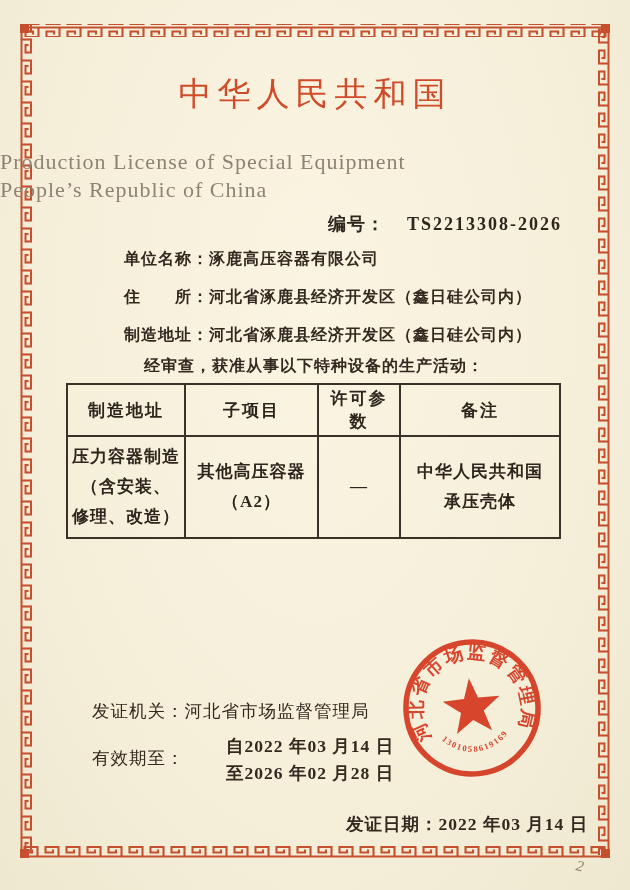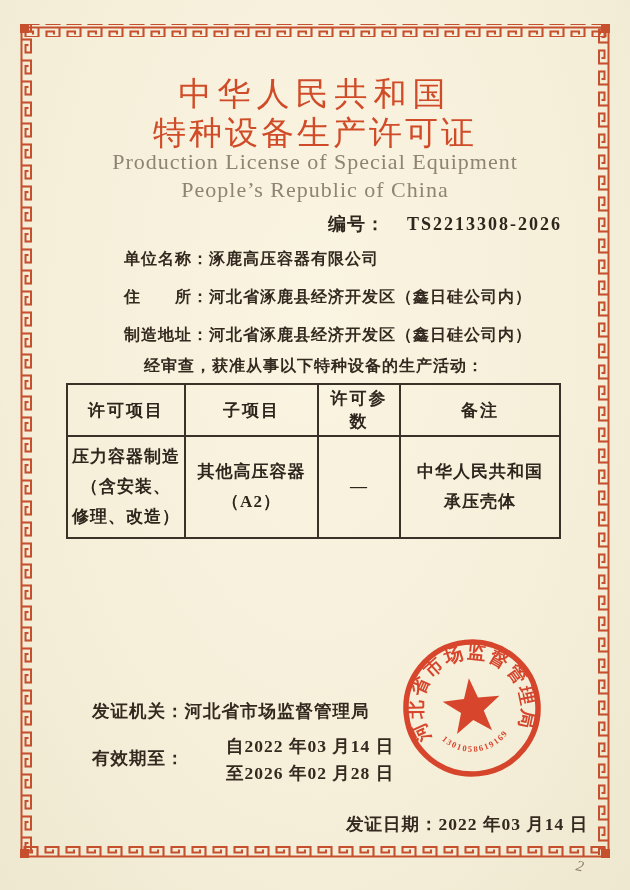--- a/index.html
+++ b/index.html
@@ -13,21 +13,21 @@
     overflow:hidden;
   }
   .abs{position:absolute;}
   
   .title-zh{
     left:0;width:100%;text-align:center;
     font-weight:normal;font-size:33px;letter-spacing:6px;
     color:#d04b28;
   }
   .title-en{
-    left:0;width:100%;text-align:center;
+    left:0;width:100%;
     font-size:22px;color:#8f8374;letter-spacing:1px;
   }
   .license-line{
     top:212px;right:68px;font-size:18px;font-weight:600;
     letter-spacing:1px;color:#2e251c;
   }
   .license-line .num{font-family:"Liberation Serif","DejaVu Serif",serif;letter-spacing:2px;margin-left:22px;}
   
   .field{left:84px;font-size:16px;font-weight:600;letter-spacing:1px;color:#33291f;margin-left:40px;}
   
@@ -37,21 +37,21 @@
     font-size:17px;color:#2e251c;
   }
   .license-table th,.license-table td{
     border:2px solid #3a3129;text-align:center;vertical-align:middle;
     font-weight:600;padding:2px 4px;
   }
   .license-table th{height:34px;font-size:17px;letter-spacing:2px;}
   .license-table td{height:96px;line-height:1.75;letter-spacing:1px;}
   .pre{white-space:pre-line;}
   
-  .footer-label{font-size:17.5px;font-weight:700;letter-spacing:1px;}
+  .footer-label{font-size:17.5px;font-weight:400;letter-spacing:1px;}
   .validity-dates{line-height:1.55;font-size:17.5px;font-weight:600;letter-spacing:1px;margin-left:48px;}
   .issue-date{font-size:17.5px;font-weight:600;letter-spacing:1px;margin-top:36px;}
   .page-mark{
     left:576px;top:858px;font-size:15px;color:#8a7e69;
     transform:rotate(12deg);font-style:italic;
   }
   
   .seal{left:400px;top:636px;mix-blend-mode:multiply;opacity:.92;}
   .seal text{font-family:"Liberation Serif","DejaVu Serif",serif;font-weight:bold;}
   
@@ -83,21 +83,20 @@
         <rect x="0" y="0" width="830" height="13" fill="url(#gk)"></rect>
       </g>
 
     <rect x="20" y="24" width="9" height="9" fill="#c6502e"></rect>
     <rect x="601" y="24" width="9" height="9" fill="#c6502e"></rect>
     <rect x="20" y="849" width="9" height="9" fill="#c6502e"></rect>
     <rect x="601" y="849" width="9" height="9" fill="#c6502e"></rect>
   </svg>
 
   <div class="abs title-zh" style="top:72px">中华人民共和国</div>
-  <div class="abs title-zh" style="top:111px;letter-spacing:3px">特种设备生产许可证</div>
   <div class="abs title-en" style="top:149px">Production License of Special Equipment</div>
   <div class="abs title-en" style="top:177px">People’s Republic of China</div>
 
   <div class="abs license-line">
     <span>编号：</span><span class="num">TS2213308-2026</span>
   </div>
 
   <div class="abs field" style="top:249px">
     <span>单位名称：</span><span>涿鹿高压容器有限公司</span>
   </div>
@@ -111,21 +110,21 @@
 
   <table class="license-table">
     <colgroup>
       <col style="width:118px">
         <col style="width:133px">
         <col style="width:82px">
         <col style="width:160px">
     </colgroup>
     <thead>
       <tr>
-        <th>许可项目</th>
+        <th>制造地址</th>
         <th>子项目</th>
         <th>许可参数</th>
         <th>备注</th>
       </tr>
     </thead>
     <tbody>
       <tr>
         <td class="pre">压力容器制造
 （含安装、
 修理、改造）</td>

